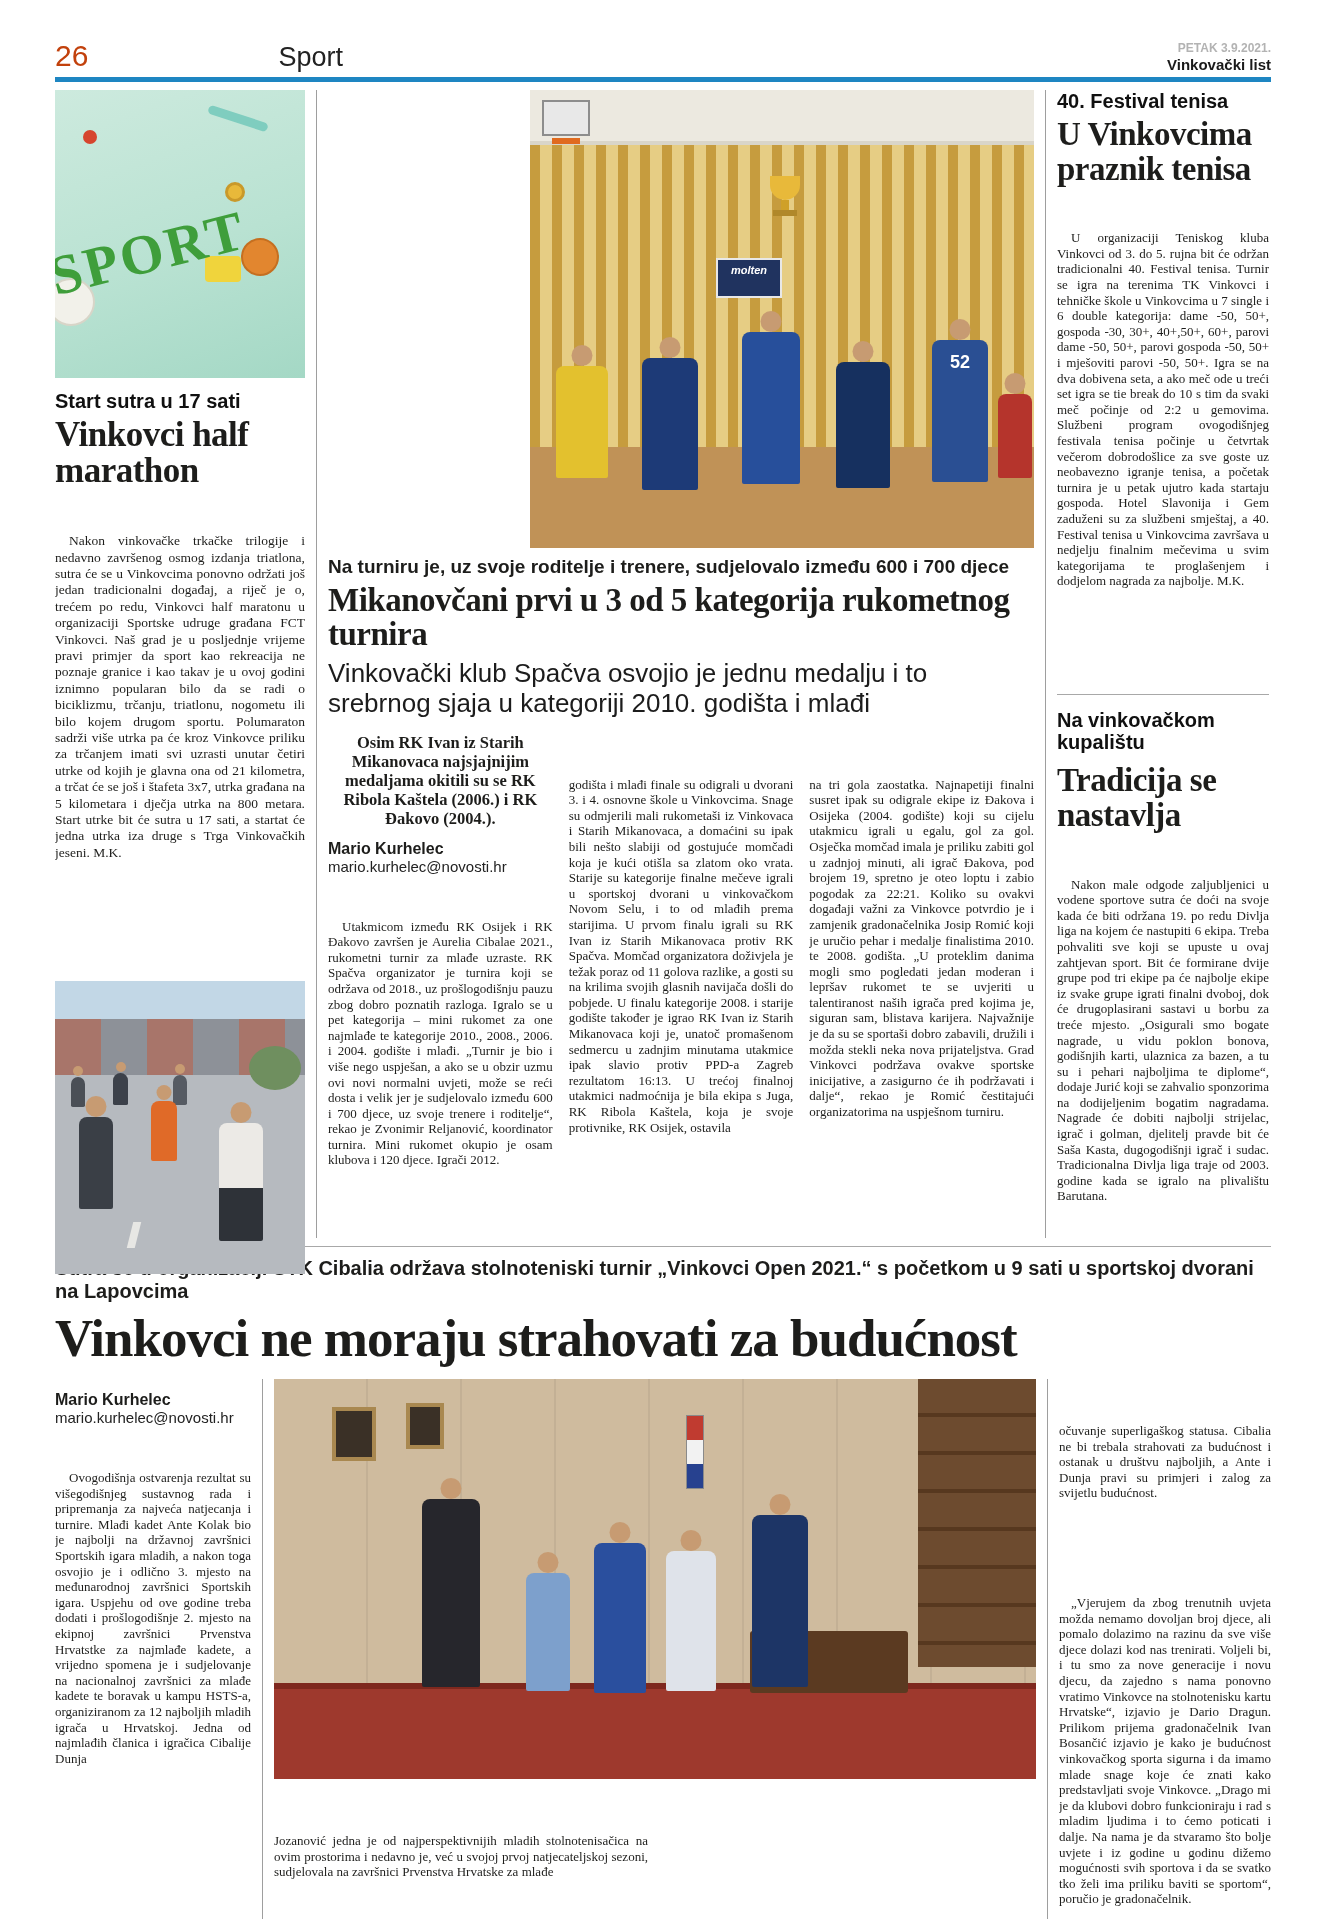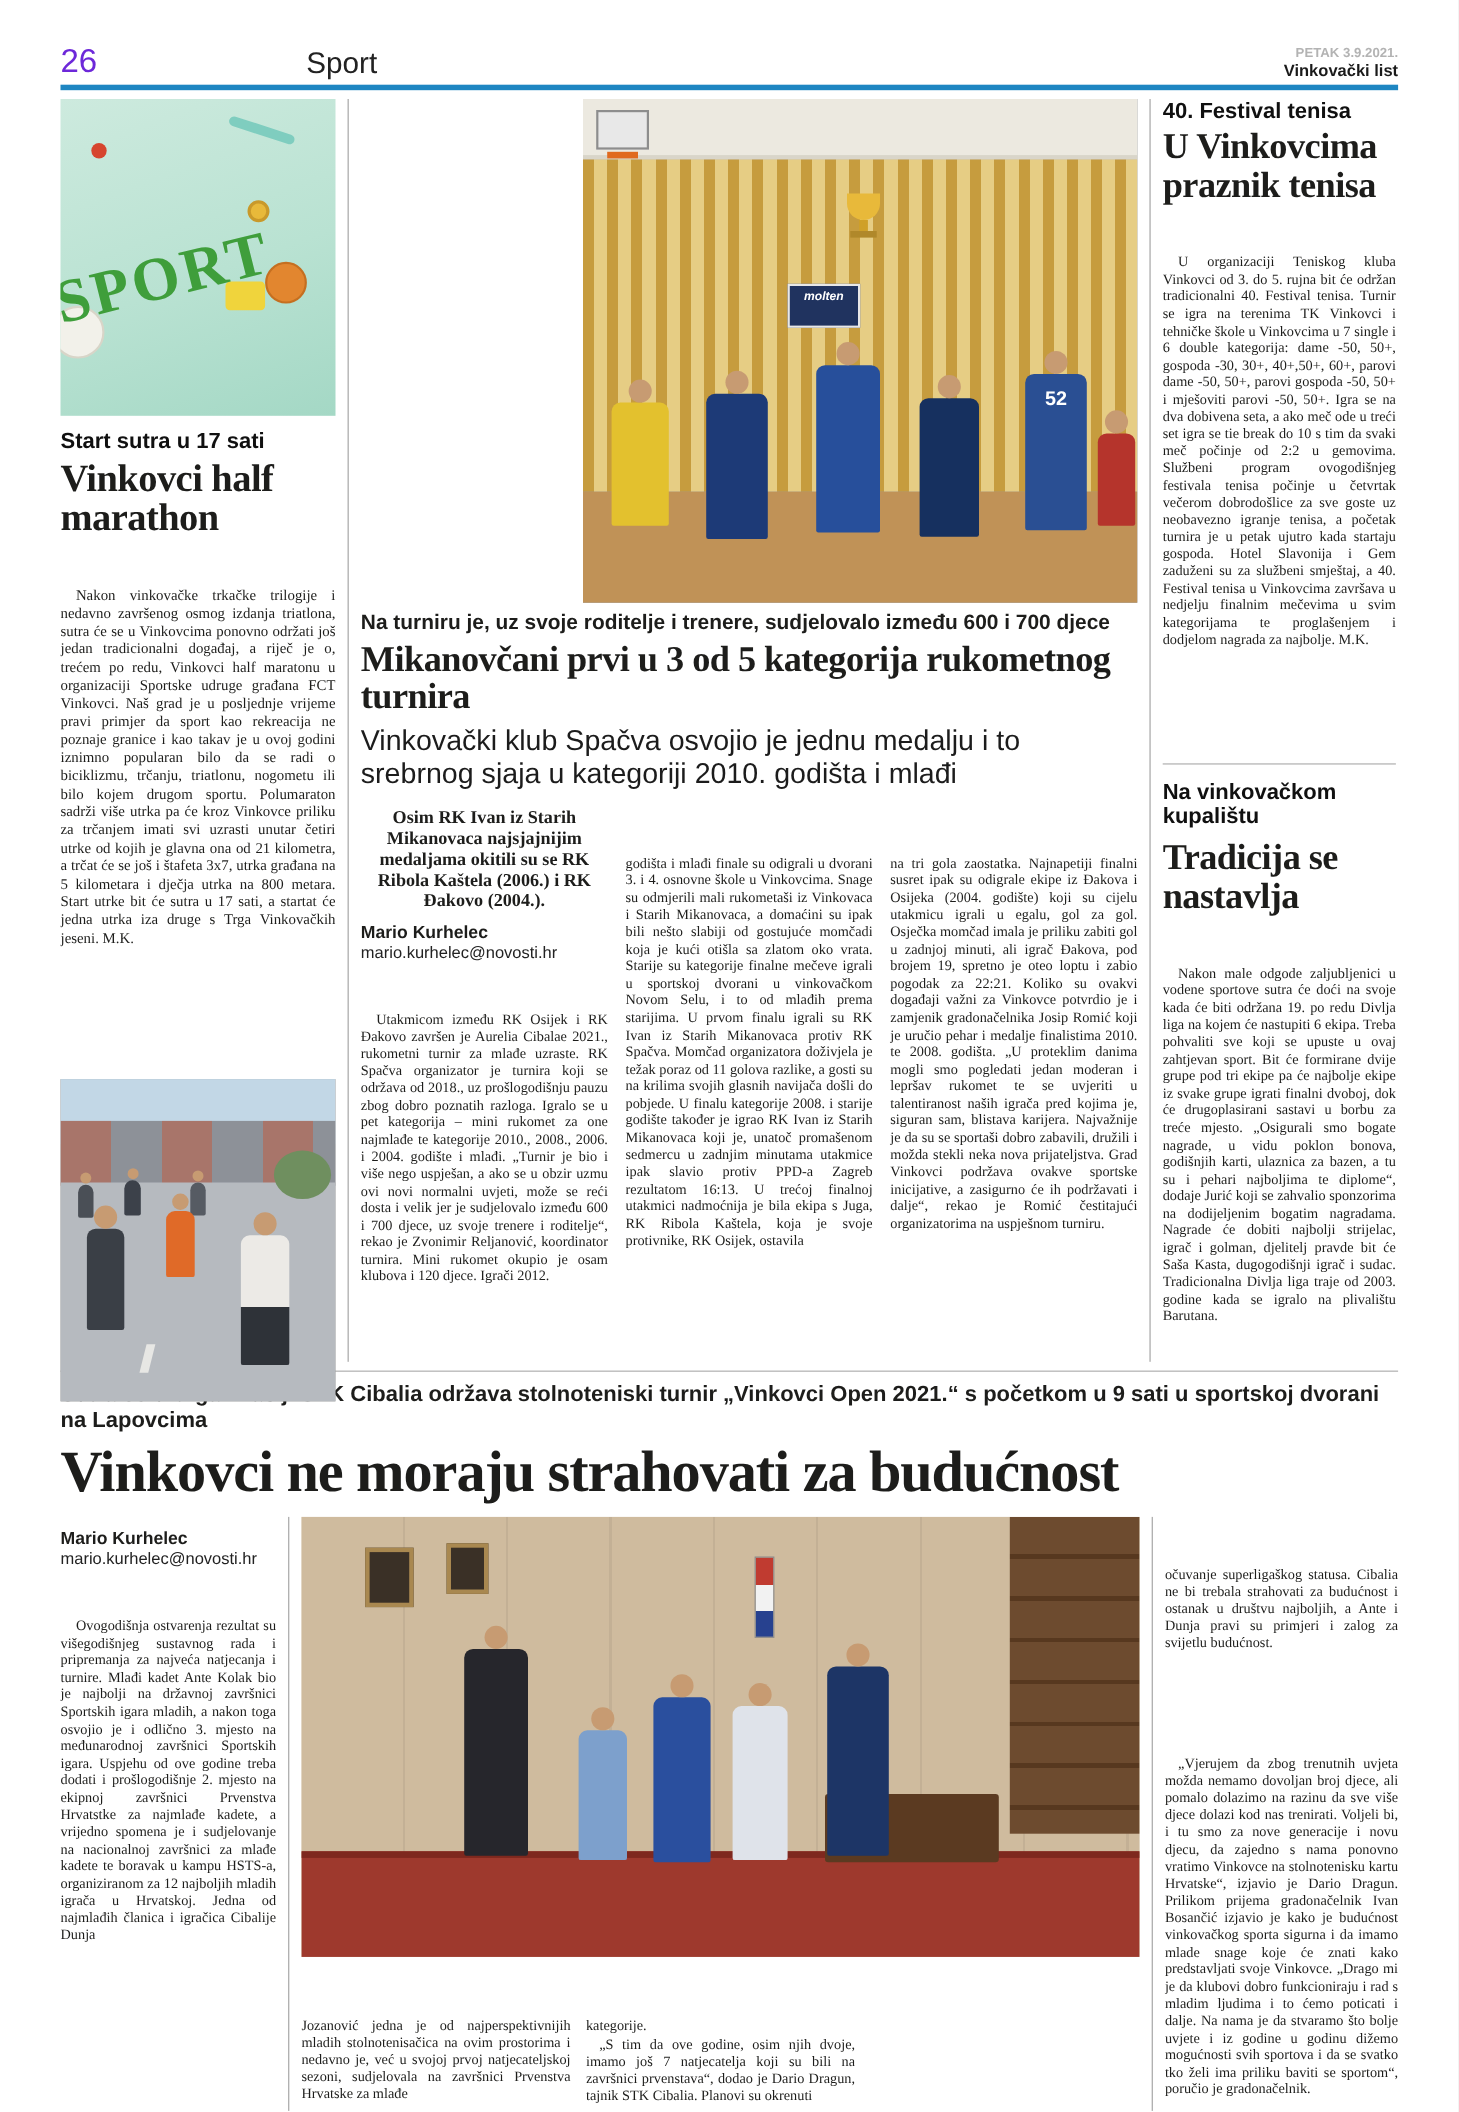--- a/index.html
+++ b/index.html
@@ -4,21 +4,21 @@
 <style>
   * { margin:0; padding:0; box-sizing:border-box; }
   html,body { background:#e8e8e8; }
   .page{
     width:1326px; height:1920px; margin:0 auto; background:#ffffff;
     position:relative; overflow:hidden; padding:40px 55px 0 55px;
     font-family:"Liberation Serif", serif; color:#1d1d1b;
   }
   
   .masthead{ display:flex; align-items:flex-end; border-bottom:5px solid #1e86c2; padding-bottom:4px; height:42px; }
-  .pagenum{ font-family:"Liberation Sans",sans-serif; font-weight:400; font-size:30px; color:#6d28d9; }
+  .pagenum{ font-family:"Liberation Sans",sans-serif; font-weight:400; font-size:30px; color:#c2410c; }
   .section{ font-family:"Liberation Sans",sans-serif; font-weight:400; font-size:27px; color:#222; margin-left:190px; flex:1; }
   .dateline{ text-align:right; line-height:1.15; }
   .dateline .d1{ font-family:"Liberation Sans",sans-serif; font-size:12px; font-weight:bold; color:#b3b3b3; display:block;}
   .dateline .d2{ font-family:"Liberation Sans",sans-serif; font-size:15px; font-weight:bold; color:#1a1a1a; display:block;}
   
   .top{ display:flex; margin-top:8px; height:1148px; }
   .col-a{ width:250px; flex:none; }
   .col-b{ width:706px; flex:none; display:flex; flex-direction:column;}
   .col-c{ width:212px; flex:none; }
   .vdiv{ width:1px; background:#9e9e9e; margin:0 11px; flex:none;}
@@ -273,24 +273,20 @@
             </span>
           <span class="fig" style="left:392px;bottom:88px;width:50px;height:140px;background:#dfe3ea;">
               <i class="hd"></i>
             </span>
           <span class="fig" style="left:478px;bottom:92px;width:56px;height:172px;background:#1d3566;">
               <i class="hd"></i>
             </span>
         </div>
         <div class="under-row">
           <p class="body-txt uc">Jozanović jedna je od najperspektivnijih mladih stolnotenisačica na ovim prostorima i nedavno je, već u svojoj prvoj natjecateljskoj sezoni, sudjelovala na završnici Prvenstva Hrvatske za mlađe</p>
-          <div class="uc">
-            <p class="body-txt">kategorije.</p>
-            <p class="body-txt p-gap" style="text-indent:12px;">„S tim da ove godine, osim njih dvoje, imamo još 7 natjecatelja koji su bili na završnici prvenstava“, dodao je Dario Dragun, tajnik STK Cibalia. Planovi su okrenuti</p>
-          </div>
           <div class="uc"></div>
         </div>
       </div>
 
       <div class="vdiv"></div>
 
       <div class="b-right">
         <p class="body-txt" style="height:128px;">očuvanje superligaškog statusa. Cibalia ne bi trebala strahovati za budućnost i ostanak u društvu najboljih, a Ante i Dunja pravi su primjeri i zalog za svijetlu budućnost.</p>
         <p class="body-txt" style="height:406px;text-indent:12px;">„Vjerujem da zbog trenutnih uvjeta možda nemamo dovoljan broj djece, ali pomalo dolazimo na razinu da sve više djece dolazi kod nas trenirati. Voljeli bi, i tu smo za nove generacije i novu djecu, da zajedno s nama ponovno vratimo Vinkovce na stolnotenisku kartu Hrvatske“, izjavio je Dario Dragun. Prilikom prijema gradonačelnik Ivan Bosančić izjavio je kako je budućnost vinkovačkog sporta sigurna i da imamo mlade snage koje će znati kako predstavljati svoje Vinkovce. „Drago mi je da klubovi dobro funkcioniraju i rad s mladim ljudima i to ćemo poticati i dalje. Na nama je da stvaramo što bolje uvjete i iz godine u godinu dižemo mogućnosti svih sportova i da se svatko tko želi ima priliku baviti se sportom“, poručio je gradonačelnik.</p>
       </div>

